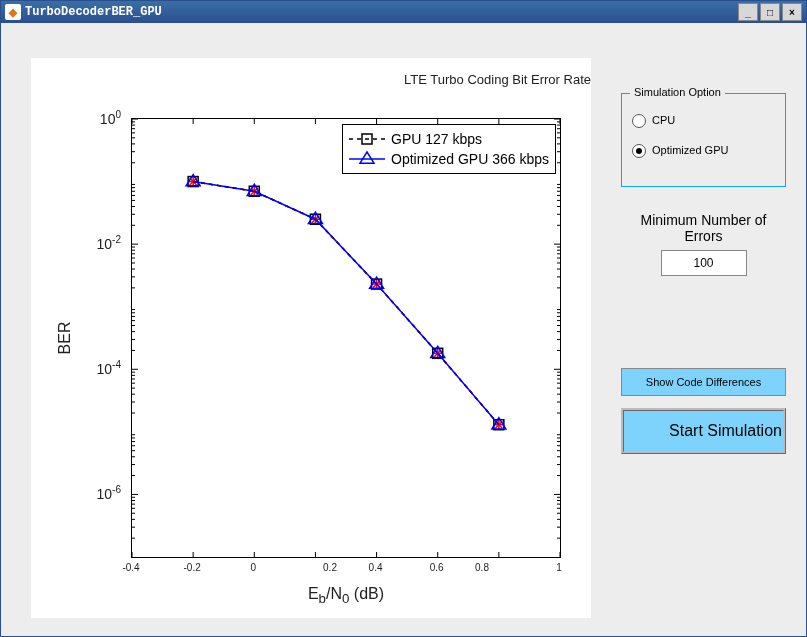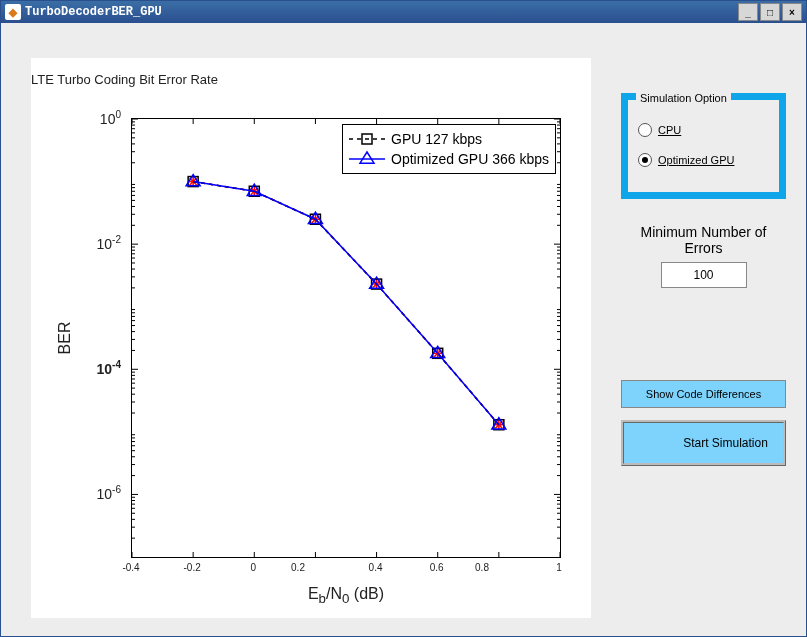--- a/index.html
+++ b/index.html
@@ -62,21 +62,21 @@
     left: 30px;
     top: 35px;
     width: 560px;
     height: 560px;
     background: #fff;
   }
   .chart-title {
     position: absolute;
     left: 0; right: 0;
     top: 14px;
-    text-align: left;
+    text-align: right;
     font-size: 13px;
     color: #222;
   }
   .plot {
     position: absolute;
     left: 100px;
     top: 60px;
     width: 430px;
     height: 440px;
     border: 1px solid #000;
@@ -140,42 +140,40 @@
   }
   .sidepanel {
     position: absolute;
     right: 20px;
     top: 70px;
     width: 165px;
     display: flex;
     flex-direction: column;
   }
   .groupbox {
-    border: 7px solid #0ea5e9;
+    border: 1px solid #0ea5e9;
     padding: 10px 10px 12px 10px;
     position: relative;
     background: #ededed;
     margin-bottom: 25px;
   }
   .groupbox-title {
     position: absolute;
     top: -8px;
     left: 8px;
     background: #ededed;
     padding: 0 4px;
     font-size: 11px;
   }
   .radio-row {
     display: flex;
-    align-items: center;
     height: 20px;
     margin: 10px 0;
     font-size: 11px;
     cursor: pointer;
-    text-decoration: underline;
   }
   .radio {
     width: 12px;
     height: 12px;
     border: 1px solid #555;
     border-radius: 50%;
     margin-right: 6px;
     display: inline-flex;
     align-items: center;
     justify-content: center;
@@ -211,21 +209,21 @@
     font-size: 11px;
     cursor: pointer;
     display: flex;
     align-items: center;
     justify-content: center;
     margin-top: 12px;
   }
   .btn.primary {
     height: 40px;
     border: 3px ridge #bbb;
-    font-size: 12px;
+    font-size: 16px;
     padding-left: 44px;
   }
   svg { overflow: visible; }
 </style>
 </head>
 <body>
 
 <div class="window">
   <div class="titlebar">
     <span class="icon">◆</span>
@@ -447,28 +445,28 @@
               </span>
               <span>Optimized GPU 366 kbps</span>
             </div>
           </div>
       </div>
 
       <div class="xlabel" id="xlabel">E<sub>b</sub>/N<sub>0</sub> (dB)</div>
     <div class="xtick" style="left: 100px; top: 504px;">-0.4</div>
         <div class="xtick" style="left: 161.143px; top: 504px;">-0.2</div>
         <div class="xtick" style="left: 222.286px; top: 504px;">0</div>
-        <div class="xtick" style="left: 267px; top: 504px;">0.2</div>
+        <div class="xtick" style="left: 299px; top: 504px;">0.2</div>
         <div class="xtick" style="left: 344.571px; top: 504px;">0.4</div>
         <div class="xtick" style="left: 405.714px; top: 504px;">0.6</div>
         <div class="xtick" style="left: 451px; top: 504px;">0.8</div>
         <div class="xtick" style="left: 528px; top: 504px;">1</div>
         <div class="ytick" style="left: 0px; top: 60px;">10<sup>0</sup></div>
         <div class="ytick" style="left: 0px; top: 185.143px;">10<sup>-2</sup></div>
-        <div class="ytick" style="left: 0px; top: 310.286px; font-weight: bold;">10<sup>-4</sup></div>
+        <div class="ytick" style="left: 0px; top: 310.286px;">10<sup>-4</sup></div>
         <div class="ytick" style="left: 0px; top: 435.429px;">10<sup>-6</sup></div>
       </div>
 
     <div class="sidepanel">
       <div class="groupbox">
         <div class="groupbox-title">Simulation Option</div>
         <div id="radios">
             <div class="radio-row">
               <span class="radio"></span>
               <span>CPU</span>

